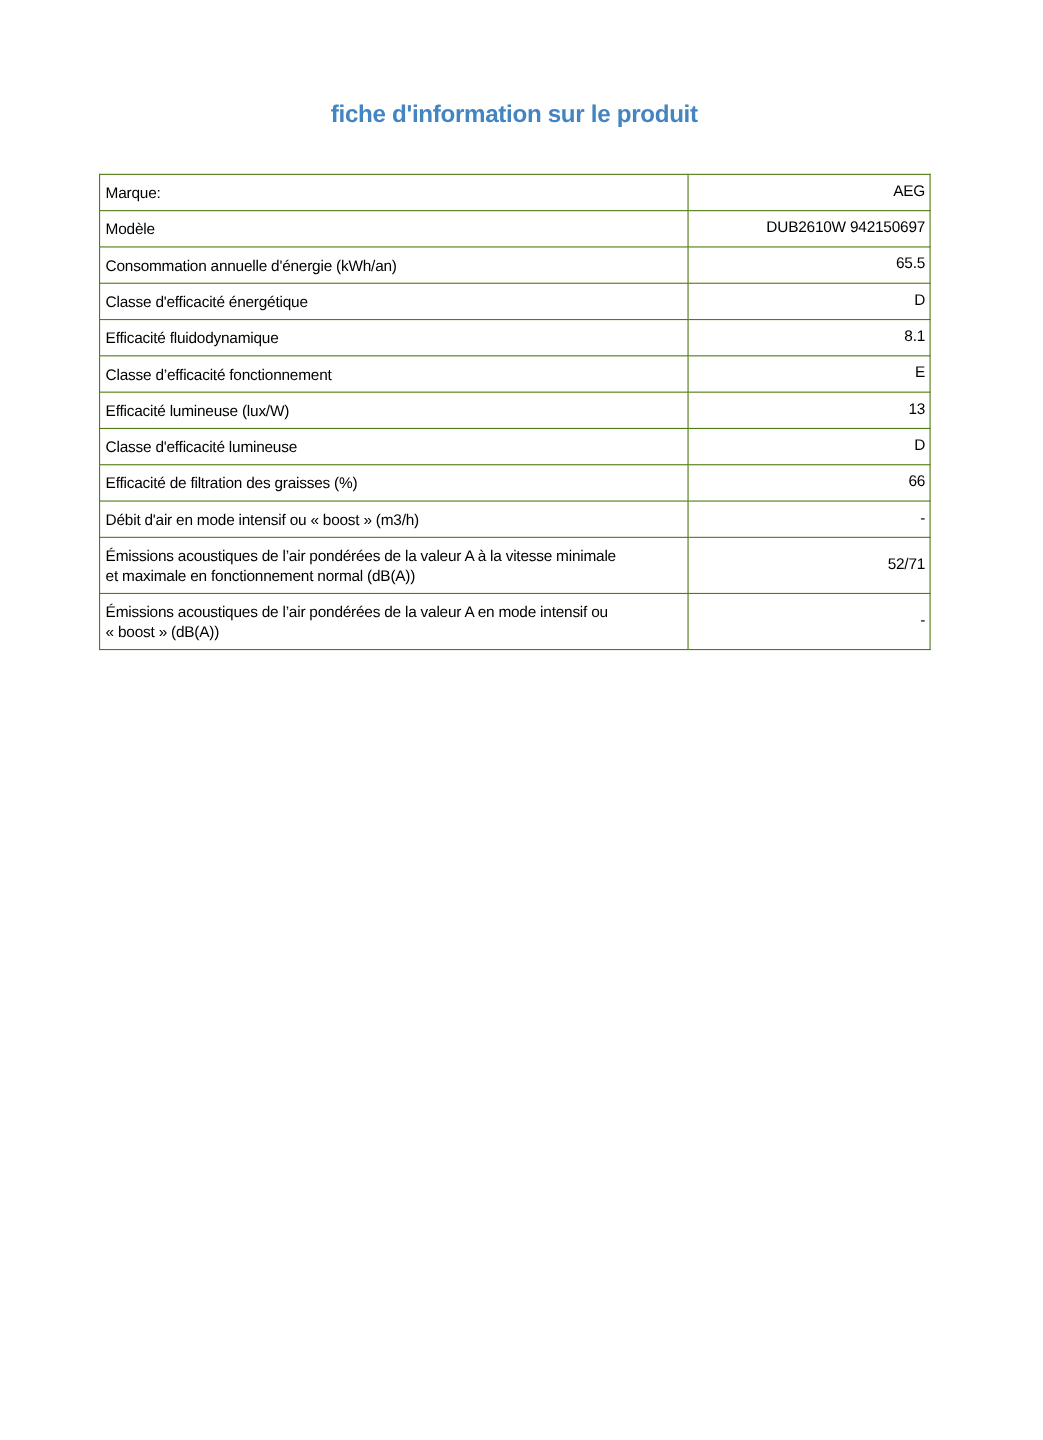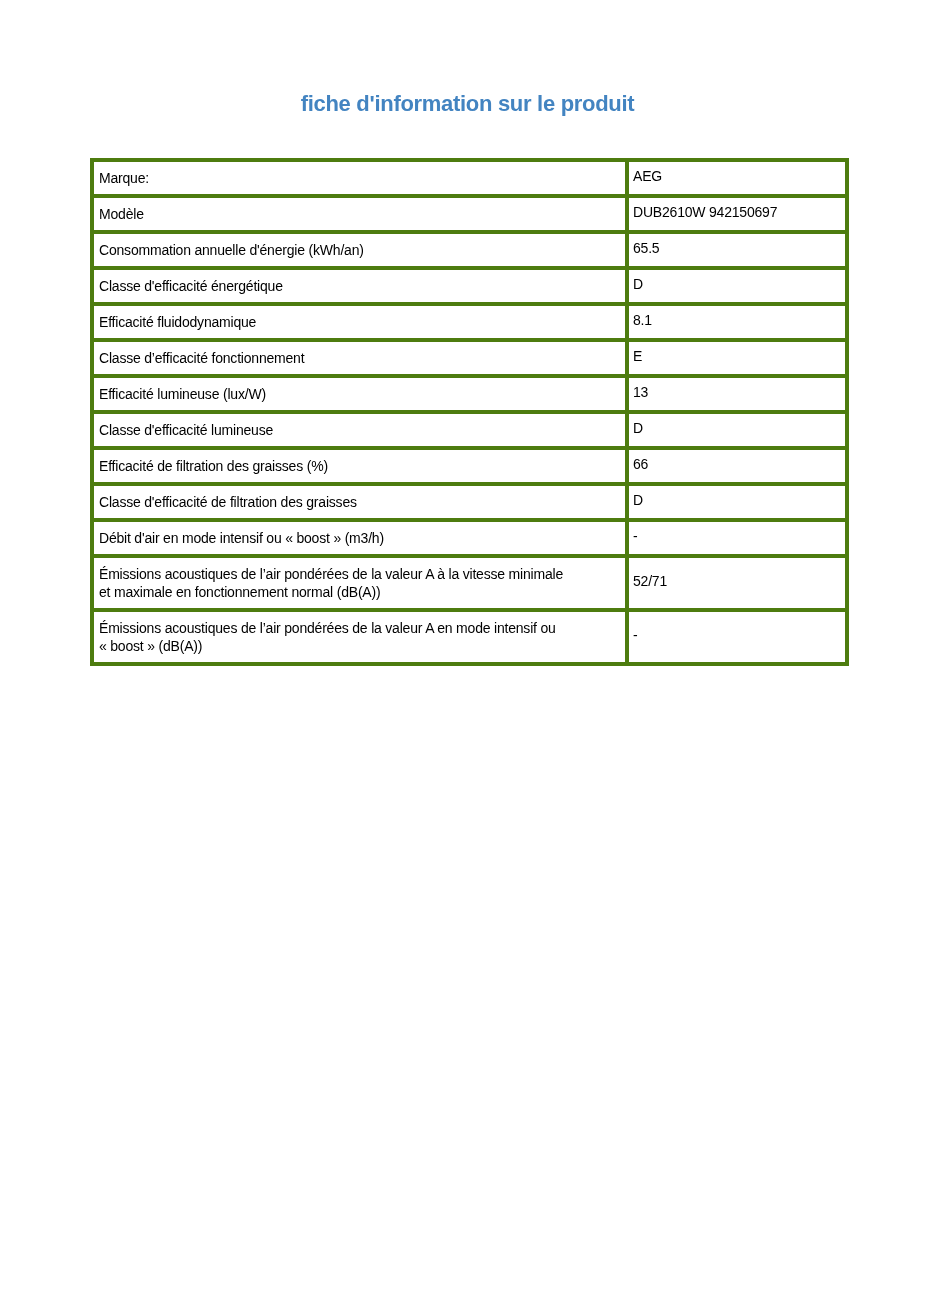--- a/index.html
+++ b/index.html
@@ -29,36 +29,37 @@
     color: #4384c1; 
   }
   table.product-table {
     margin: 36px 0 0 90px;
     width: 755px;
     table-layout: fixed;
     border-collapse: collapse;
     background: #ffffff;
   }
   table.product-table td {
-    border: 4px solid #4d7c0f;
+    border: 1px solid #4d7c0f;
     font-size: 14px;
     line-height: 18px;
     letter-spacing: -0.2px;
     vertical-align: middle;
     color: #000000;
     overflow: hidden;
   }
   td.label-cell {
     width: 535px;
     padding: 7px 4px 7px 5px;
     white-space: pre-line; 
   }
   td.value-cell {
     width: 220px;
     padding: 2px 4px 7px 4px;
+    text-align: right;
   }
 </style>
 </head>
 <body>
 
 <div class="page">
 
   <h1 class="page-title" style="color: rgb(67, 132, 193);">fiche d'information sur le produit</h1>
 
   <table class="product-table">
@@ -101,24 +102,20 @@
   <tr>
     <td class="label-cell">Classe d'efficacité lumineuse</td>
     <td class="value-cell">D</td>
   </tr>
 
   <tr>
     <td class="label-cell">Efficacité de filtration des graisses (%)</td>
     <td class="value-cell">66</td>
   </tr>
 
-  <tr>
-    <td class="label-cell">Classe d'efficacité de filtration des graisses</td>
-    <td class="value-cell">D</td>
-  </tr>
 
 
   <tr>
     <td class="label-cell">Débit d'air en mode intensif ou « boost » (m3/h)</td>
     <td class="value-cell">-</td>
   </tr>
 
   <tr>
     <td class="label-cell">Émissions acoustiques de l’air pondérées de la valeur A à la vitesse minimale
 et maximale en fonctionnement normal (dB(A))</td>

